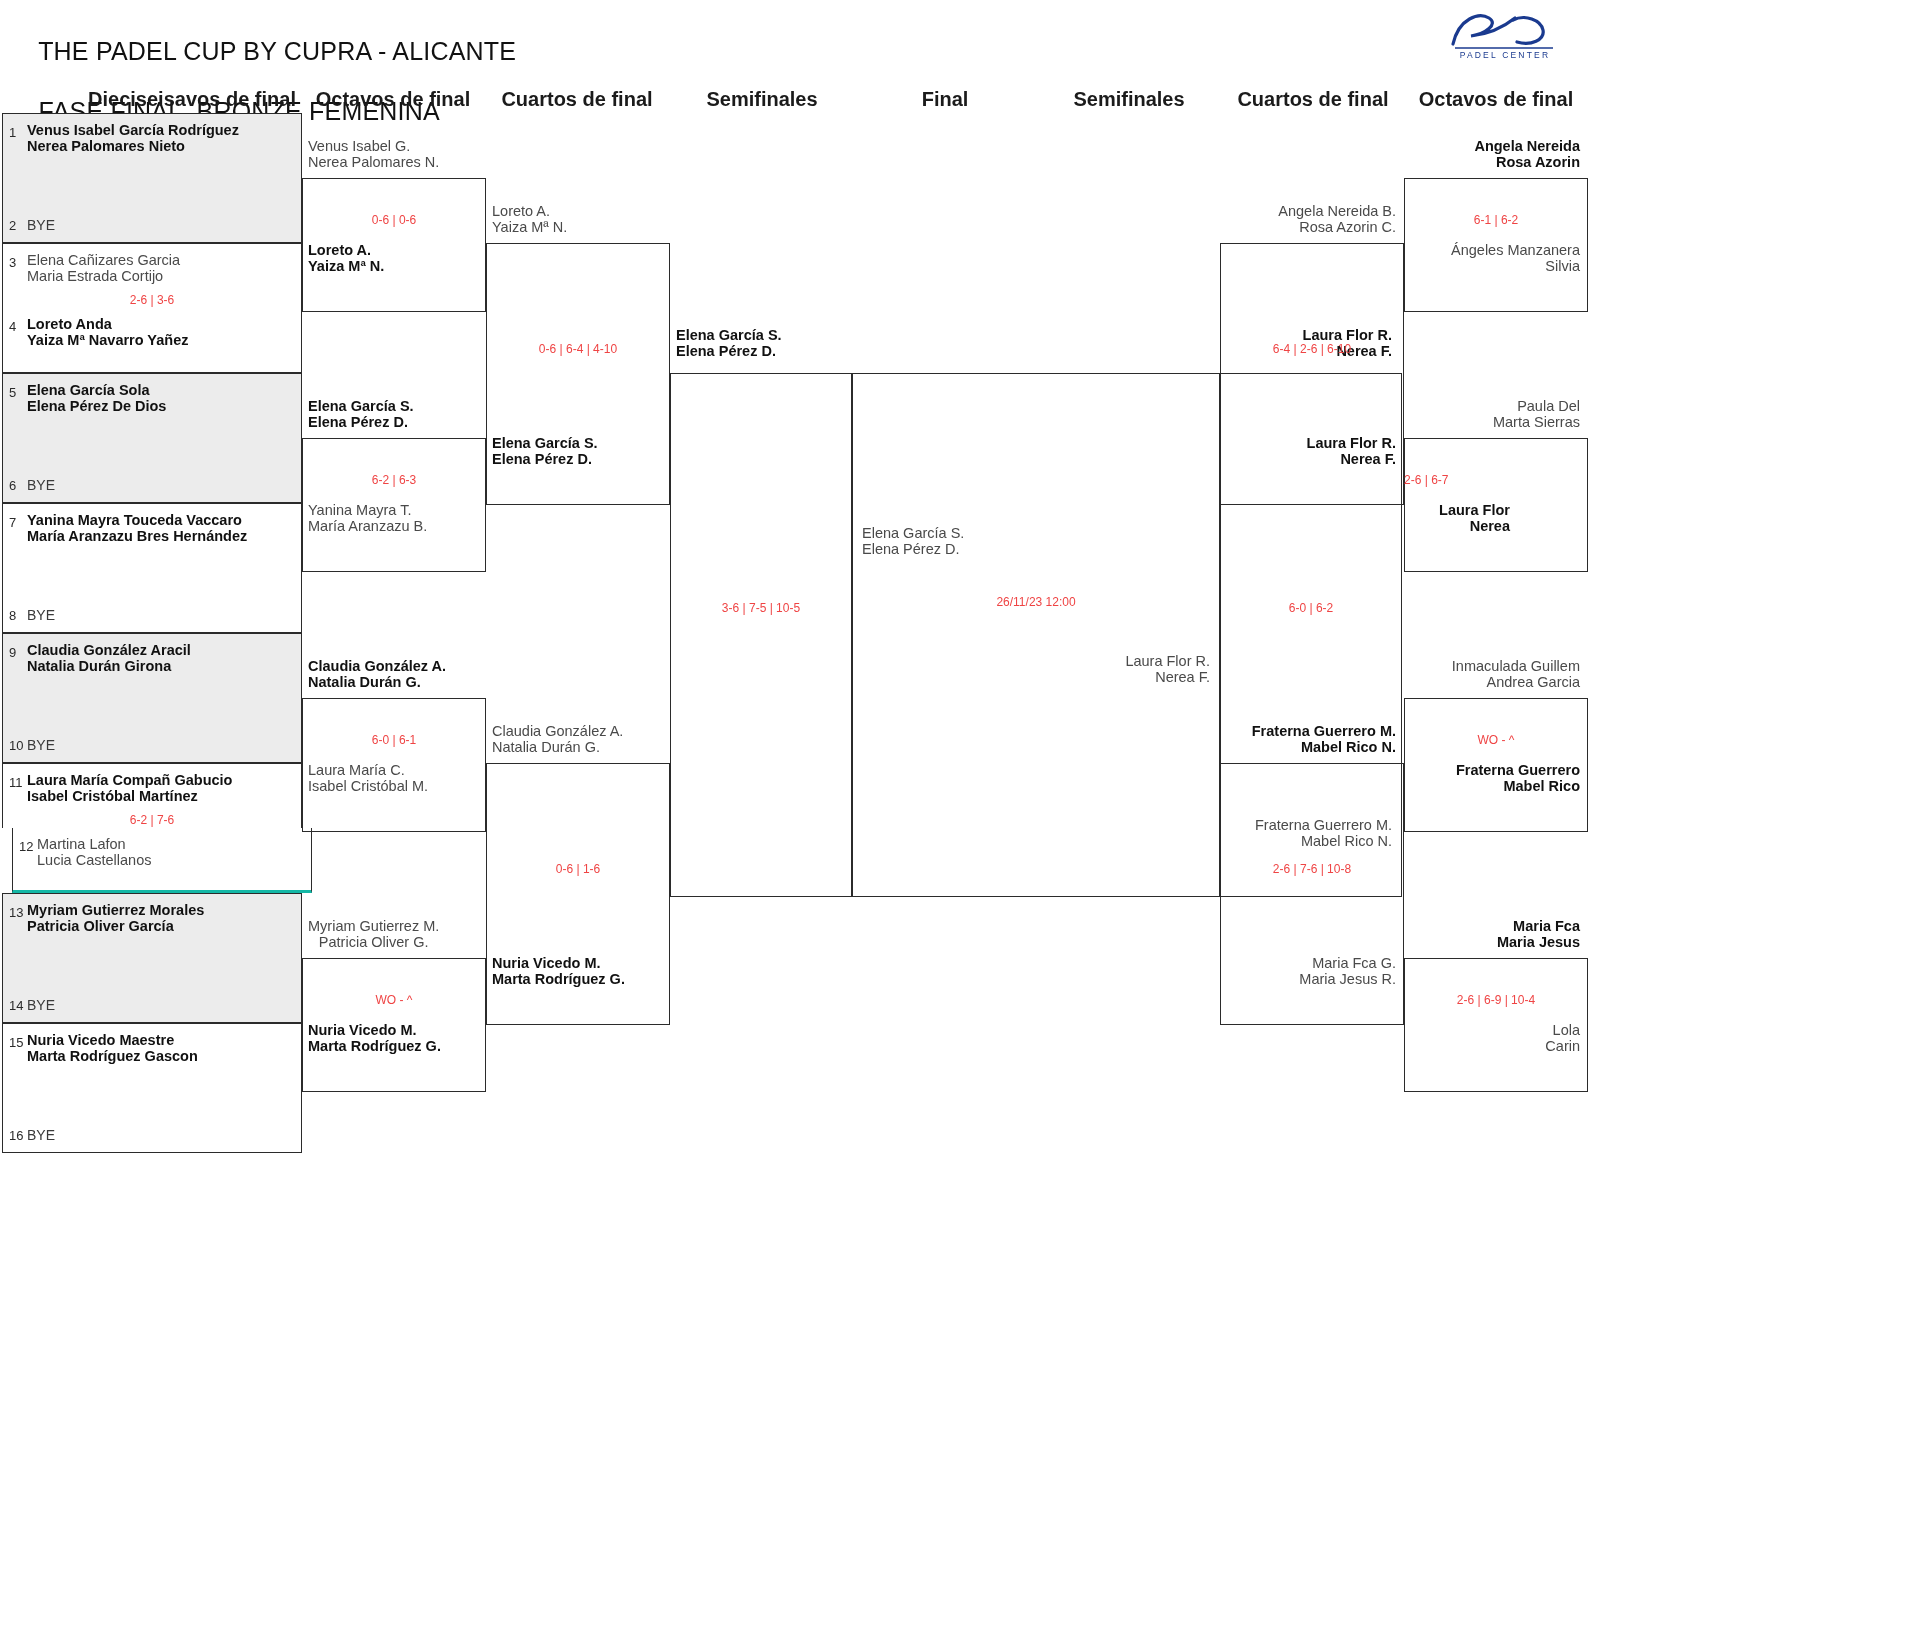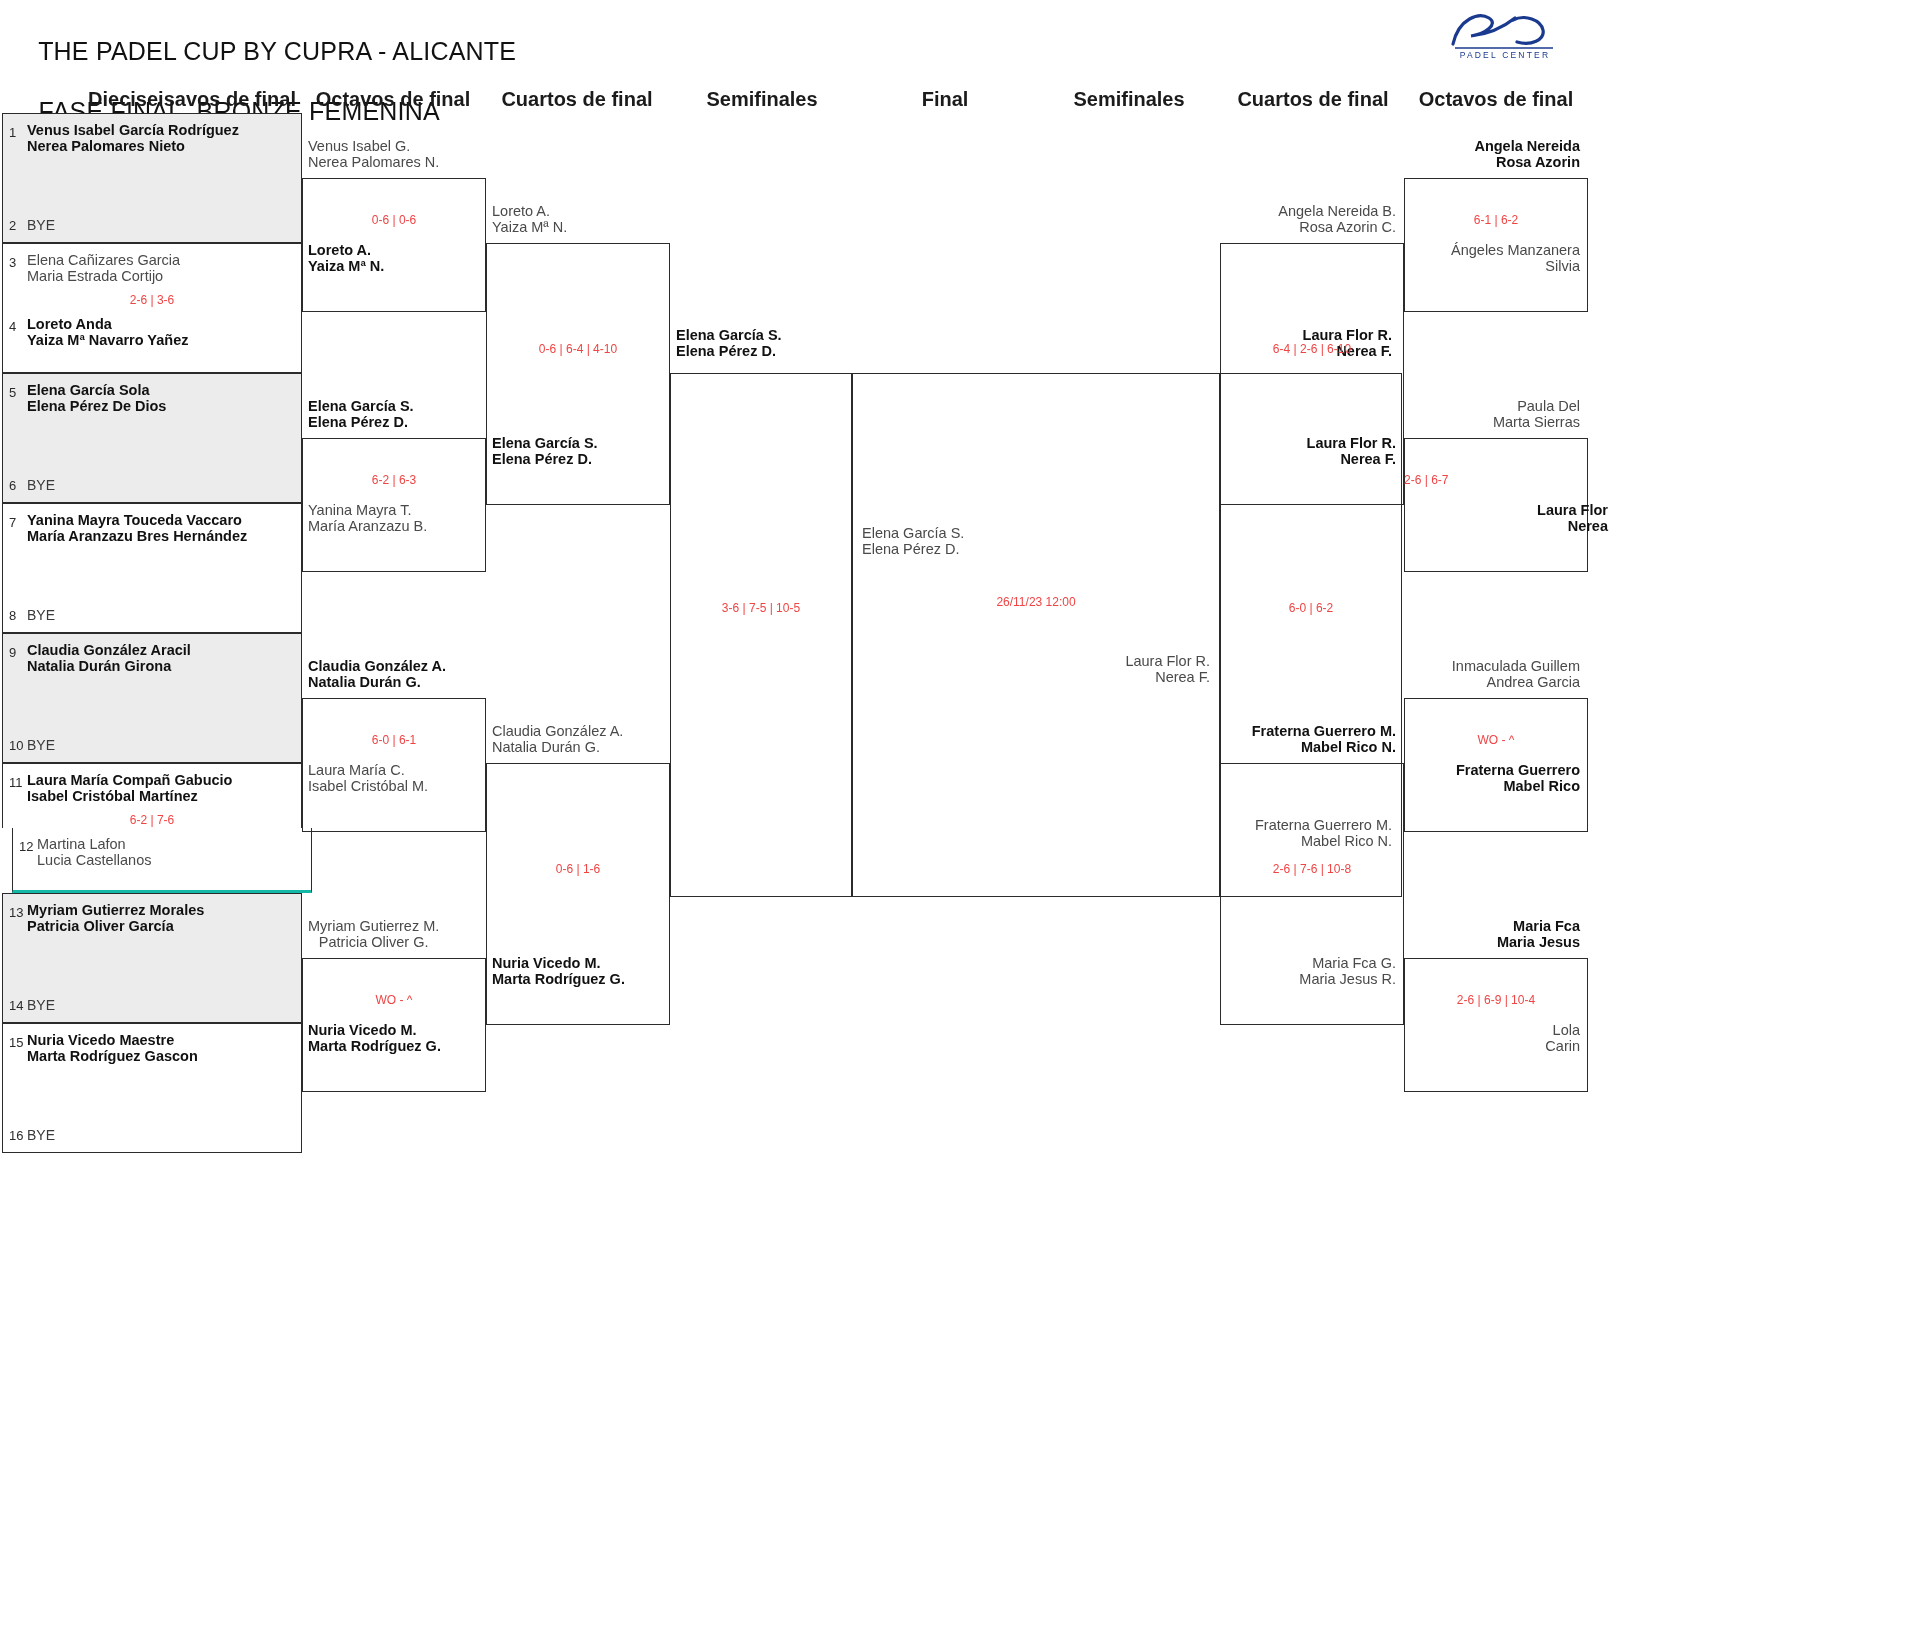--- a/index.html
+++ b/index.html
@@ -212,21 +212,21 @@
       <div class="sc" style="left:1220px;top:862px;width:184px;text-align:center;">2-6 | 7-6 | 10-8</div>
       <div class="mbox" style="left:1404px;top:178px;width:184px;height:134px;"></div>
       <div class="lbl r win" style="left:1404px;top:138px;width:176px;">Angela Nereida
 Rosa Azorin</div>
       <div class="lbl r lose" style="left:1404px;top:242px;width:176px;">Ángeles Manzanera
 Silvia</div>
       <div class="sc" style="left:1404px;top:213px;width:184px;text-align:center;">6-1 | 6-2</div>
       <div class="mbox" style="left:1404px;top:438px;width:184px;height:134px;"></div>
       <div class="lbl r lose" style="left:1404px;top:398px;width:176px;">Paula Del
 Marta Sierras</div>
-      <div class="lbl r win" style="left:1432px;top:502px;width:176px;">Laura Flor
+      <div class="lbl r win" style="left:1334px;top:502px;width:176px;">Laura Flor
 Nerea</div>
       <div class="sc" style="left:1404px;top:473px;width:184px;">2-6 | 6-7</div>
       <div class="mbox" style="left:1404px;top:698px;width:184px;height:134px;"></div>
       <div class="lbl r lose" style="left:1404px;top:658px;width:176px;">Inmaculada Guillem
 Andrea Garcia</div>
       <div class="lbl r win" style="left:1404px;top:762px;width:176px;">Fraterna Guerrero
 Mabel Rico</div>
       <div class="sc" style="left:1404px;top:733px;width:184px;text-align:center;">WO - ^</div>
       <div class="mbox" style="left:1404px;top:958px;width:184px;height:134px;"></div>
       <div class="lbl r win" style="left:1404px;top:918px;width:176px;">Maria Fca

